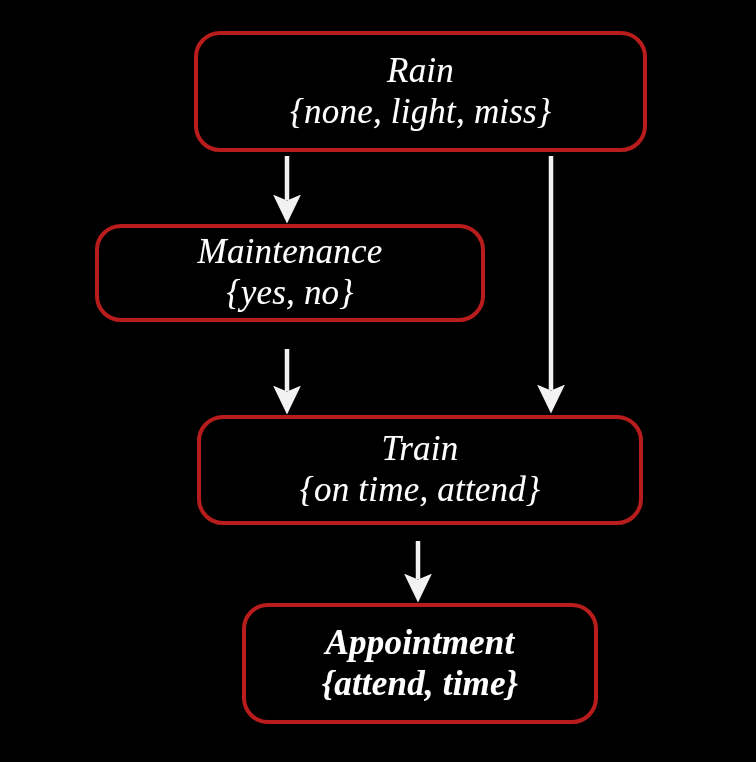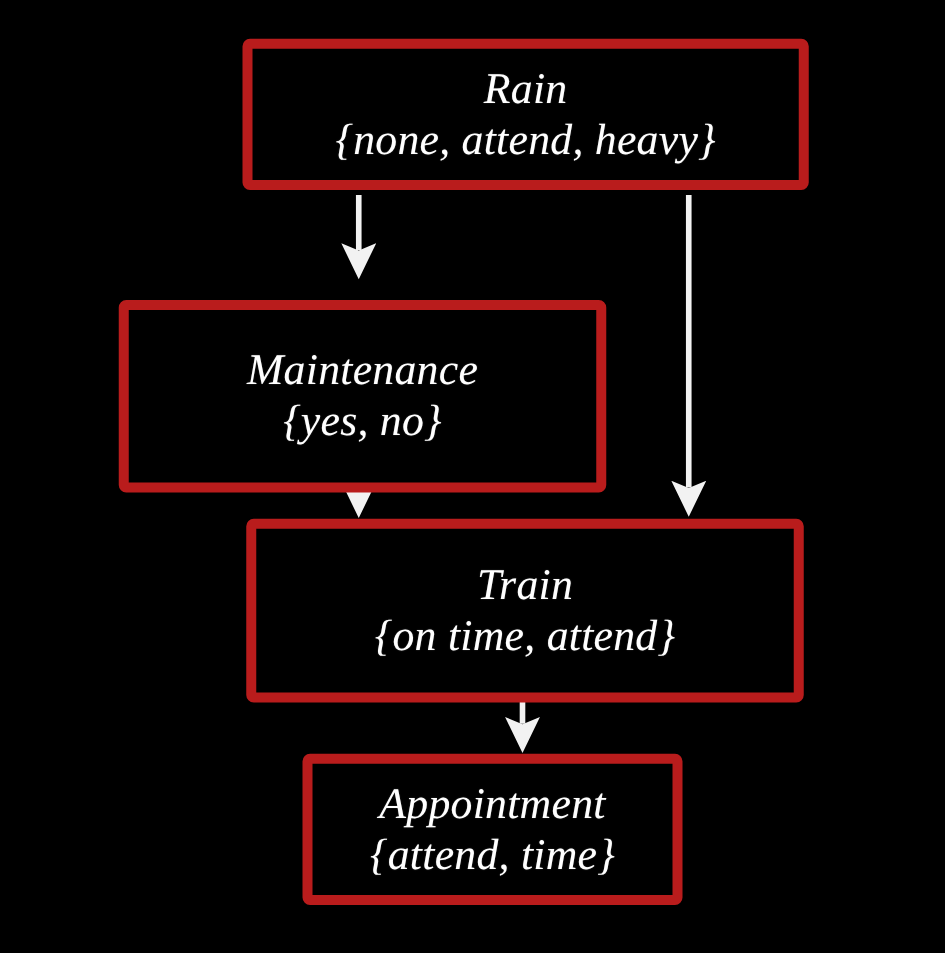--- a/index.html
+++ b/index.html
@@ -28,22 +28,22 @@
     left: 0;
     top: 0;
     width: 756px;
     height: 762px;
     pointer-events: none;
   }
   .node {
     position: absolute;
     box-sizing: border-box;
     background: #000000;
-    border: 8px solid #b91c1c;
-    border-radius: 6px;
+    border: 4px solid #b91c1c;
+    border-radius: 26px;
     display: flex;
     flex-direction: column;
     align-items: center;
     justify-content: center;
     color: #ffffff;
     text-align: center;
     line-height: 1.16;
     font-style: italic;
     font-size: 35px;
     letter-spacing: 0.2px;
@@ -52,23 +52,23 @@
   .node-name {
     display: block;
     white-space: nowrap;
   }
   .node-states {
     display: block;
     white-space: nowrap;
   }
   
   #node-rain        { left: 194px; top: 31px;  width: 453px; height: 121px; }
-  #node-maintenance { left: 95px;  top: 240px; width: 390px; height: 154px; }
-  #node-train       { left: 197px; top: 415px; width: 446px; height: 147px; }
-  #node-appointment { left: 242px; top: 603px; width: 304px; height: 121px; }
+  #node-maintenance { left: 95px;  top: 224px; width: 390px; height: 98px; }
+  #node-train       { left: 197px; top: 415px; width: 446px; height: 110px; }
+  #node-appointment { left: 242px; top: 603px; width: 356px; height: 121px; font-weight: bold; }
 </style>
 </head>
 <body>
 
 <div id="graph-canvas">
 
   <svg class="edge-layer" width="756" height="762" viewBox="0 0 756 762" xmlns="http://www.w3.org/2000/svg">
     <defs>
       <marker id="arrowhead" markerWidth="7" markerHeight="7" refX="1.2" refY="3.1" orient="auto" markerUnits="strokeWidth">
         <path d="M 0 0 L 6.4 3.1 L 0 6.2 L 1.3 3.1 Z" fill="#f2f2f2"></path>
@@ -79,21 +79,21 @@
 
     <line x1="551" y1="156" x2="551" y2="390" stroke="#f2f2f2" stroke-width="4.5" marker-end="url(#arrowhead)"></line>
 
     <line x1="287" y1="349" x2="287" y2="391" stroke="#f2f2f2" stroke-width="4.5" marker-end="url(#arrowhead)"></line>
 
     <line x1="418" y1="541" x2="418" y2="579" stroke="#f2f2f2" stroke-width="4.5" marker-end="url(#arrowhead)"></line>
   </svg>
 
   <div class="node" id="node-rain">
     <span class="node-name">Rain</span>
-    <span class="node-states">{none, attend, heavy}</span>
+    <span class="node-states">{none, light, miss}</span>
   </div>
 
   <div class="node" id="node-maintenance">
     <span class="node-name">Maintenance</span>
     <span class="node-states">{yes, no}</span>
   </div>
 
   <div class="node" id="node-train">
     <span class="node-name">Train</span>
     <span class="node-states">{on time, attend}</span>

